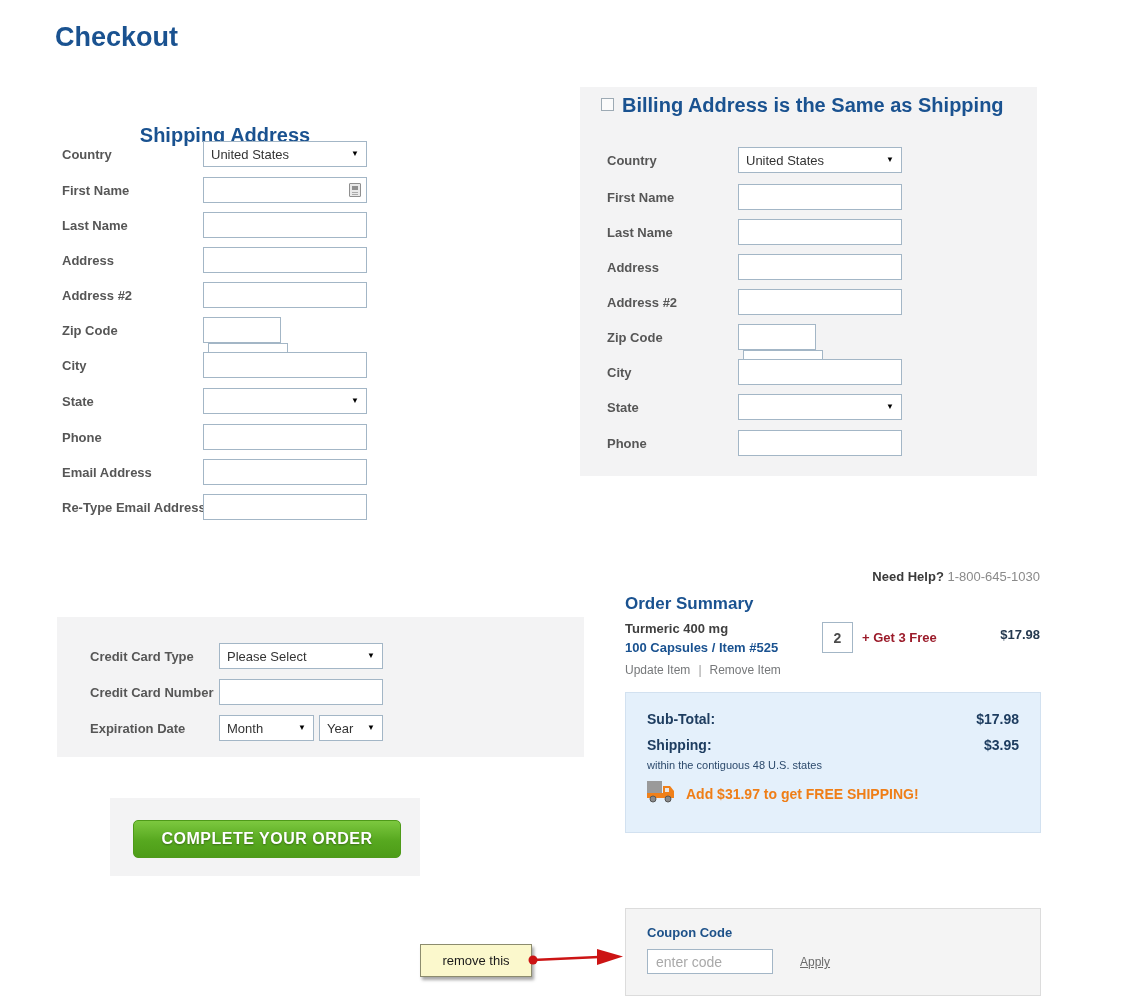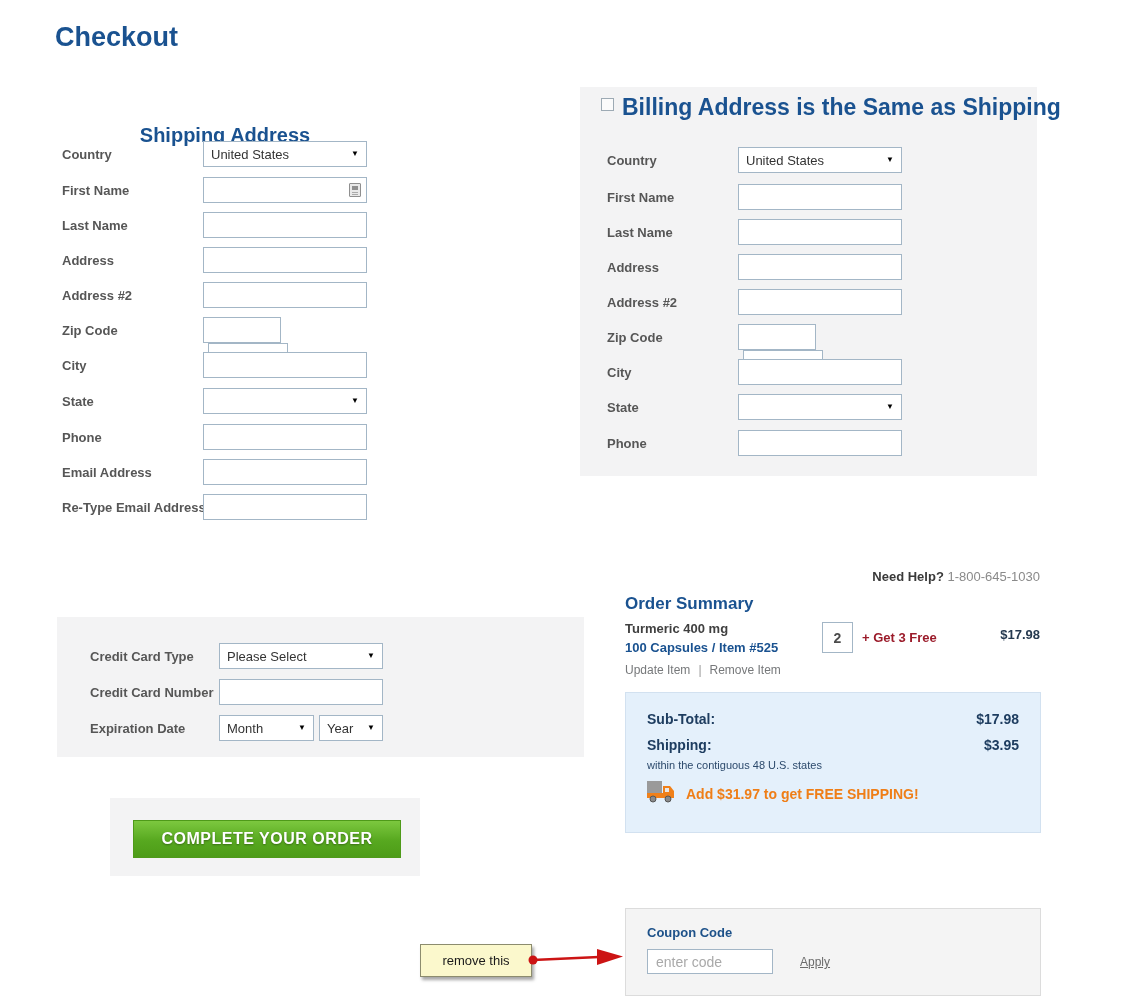--- a/index.html
+++ b/index.html
@@ -28,24 +28,24 @@
   .selbox { width:164px; height:26px; border:1px solid #a3b6c6; background:#fff; display:flex; align-items:center; justify-content:space-between; padding:0 7px; font-size:13px; color:#333; cursor:default; }
   .selbox .arrow { font-size:8px; color:#000; line-height:1; }
   .sel-month { width:95px; display:inline-flex; } .sel-year { width:64px; display:inline-flex; margin-left:5px; }
 
   .autofill { position:absolute; right:6px; top:6px; width:12px; height:14px; border:1px solid #8f8f8f; background:#e9e9e9; border-radius:1px; }
   .autofill::before { content:""; position:absolute; left:2px; top:2px; width:6px; height:4px; background:#8f8f8f; }
   .autofill::after { content:""; position:absolute; left:2px; top:8px; width:6px; height:1px; background:#aaa; box-shadow:0 2px 0 #aaa; }
 
   
   .checkbox { position:absolute; left:601px; top:98px; width:13px; height:13px; border:1px solid #9daab4; background:#fbfbfb; }
-  .billing-title { position:absolute; left:622px; top:94px; font-size:23px; font-weight:bold; color:#1a5290; }
-
-  
-  .order-btn { position:absolute; left:133px; top:820px; width:268px; height:38px; border:1px solid #4e9a19; border-radius:0;
+  .billing-title { position:absolute; left:622px; top:94px; font-size:20px; font-weight:bold; color:#1a5290; }
+
+  
+  .order-btn { position:absolute; left:133px; top:820px; width:268px; height:38px; border:1px solid #4e9a19; border-radius:5px;
     background:linear-gradient(#7cc83f,#57a81f 55%,#4d9c18); color:#fff; font-family:inherit; font-size:16px; font-weight:bold;
     letter-spacing:.5px; text-shadow:0 1px 2px rgba(0,0,0,.35); cursor:pointer; }
 
   
   .need-help { position:absolute; left:625px; top:569px; width:415px; text-align:right; font-size:13px; color:#8a8a8a; }
   .need-help b { color:#3a3a3a; font-weight:bold; }
   .os-heading { position:absolute; left:625px; top:594px; font-size:17px; font-weight:bold; color:#1a5290; }
   .prod-name { position:absolute; left:625px; top:621px; font-size:13px; font-weight:bold; color:#404040; }
   .prod-details { position:absolute; left:625px; top:640px; font-size:13px; font-weight:bold; color:#1a5290; }
   .qty-box { position:absolute; left:822px; top:622px; width:31px; height:31px; border:1px solid #a3b6c6; background:#fff;

